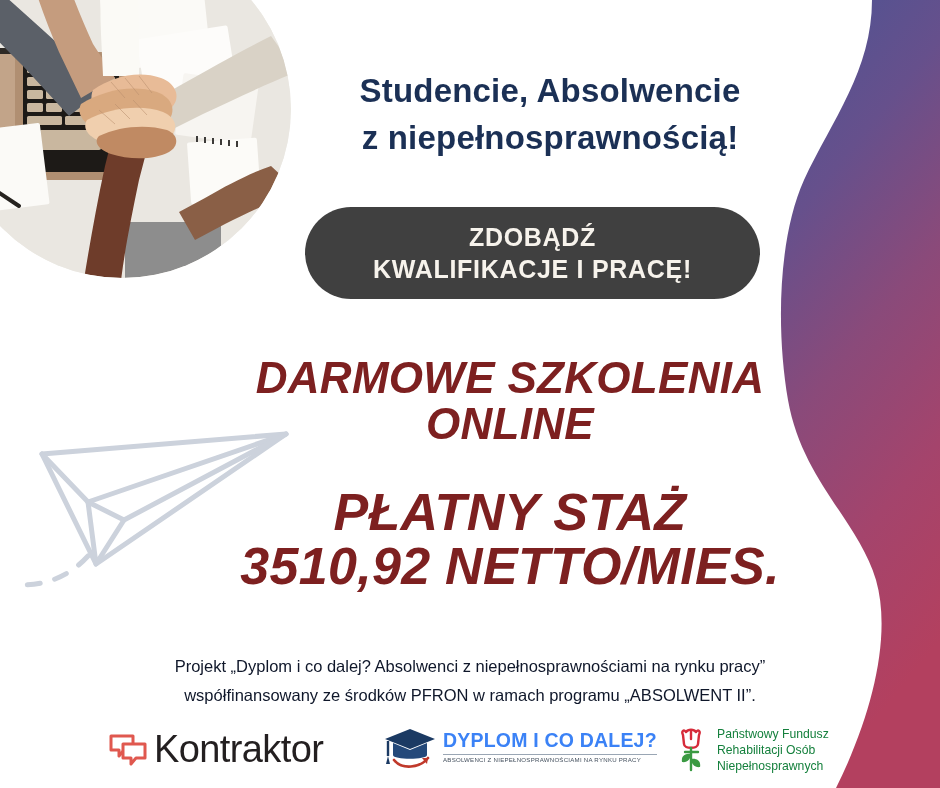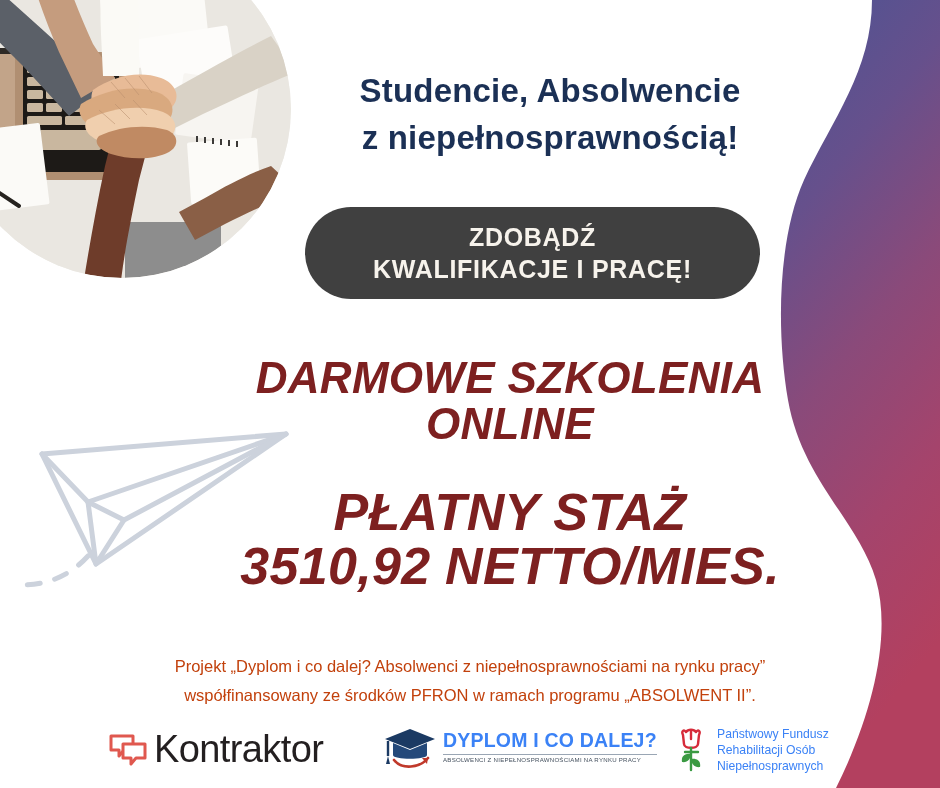--- a/index.html
+++ b/index.html
@@ -111,21 +111,21 @@
     font-size: 52px;
   }
 
   
   .footer-note {
     position: absolute;
     left: 70px;
     top: 652px;
     width: 800px;
     text-align: center;
-    color: #c2410c;
+    color: #0f172a;
     font-size: 16.5px;
     line-height: 1.75;
   }
   .footer-note span { display: block; }
 
   .logos {
     position: absolute;
     left: 90px;
     top: 718px;
     width: 760px;
@@ -168,21 +168,21 @@
     letter-spacing: 0.25px;
     white-space: nowrap;
     line-height: 1;
   }
 
   
   .logo-pfron { left: 584px; top: 8px; }
   .logo-pfron .ptext {
     margin-left: 7px;
     font-size: 12.2px;
-    color: #3b82f6;
+    color: #15803d;
     line-height: 1.32;
   }
   .logo-pfron .ptext span { display: block; white-space: nowrap; }
 </style>
 </head>
 <body>
 
 <div id="poster">
 
   <svg class="wave" viewBox="0 0 160 788" preserveAspectRatio="none" aria-hidden="true">

